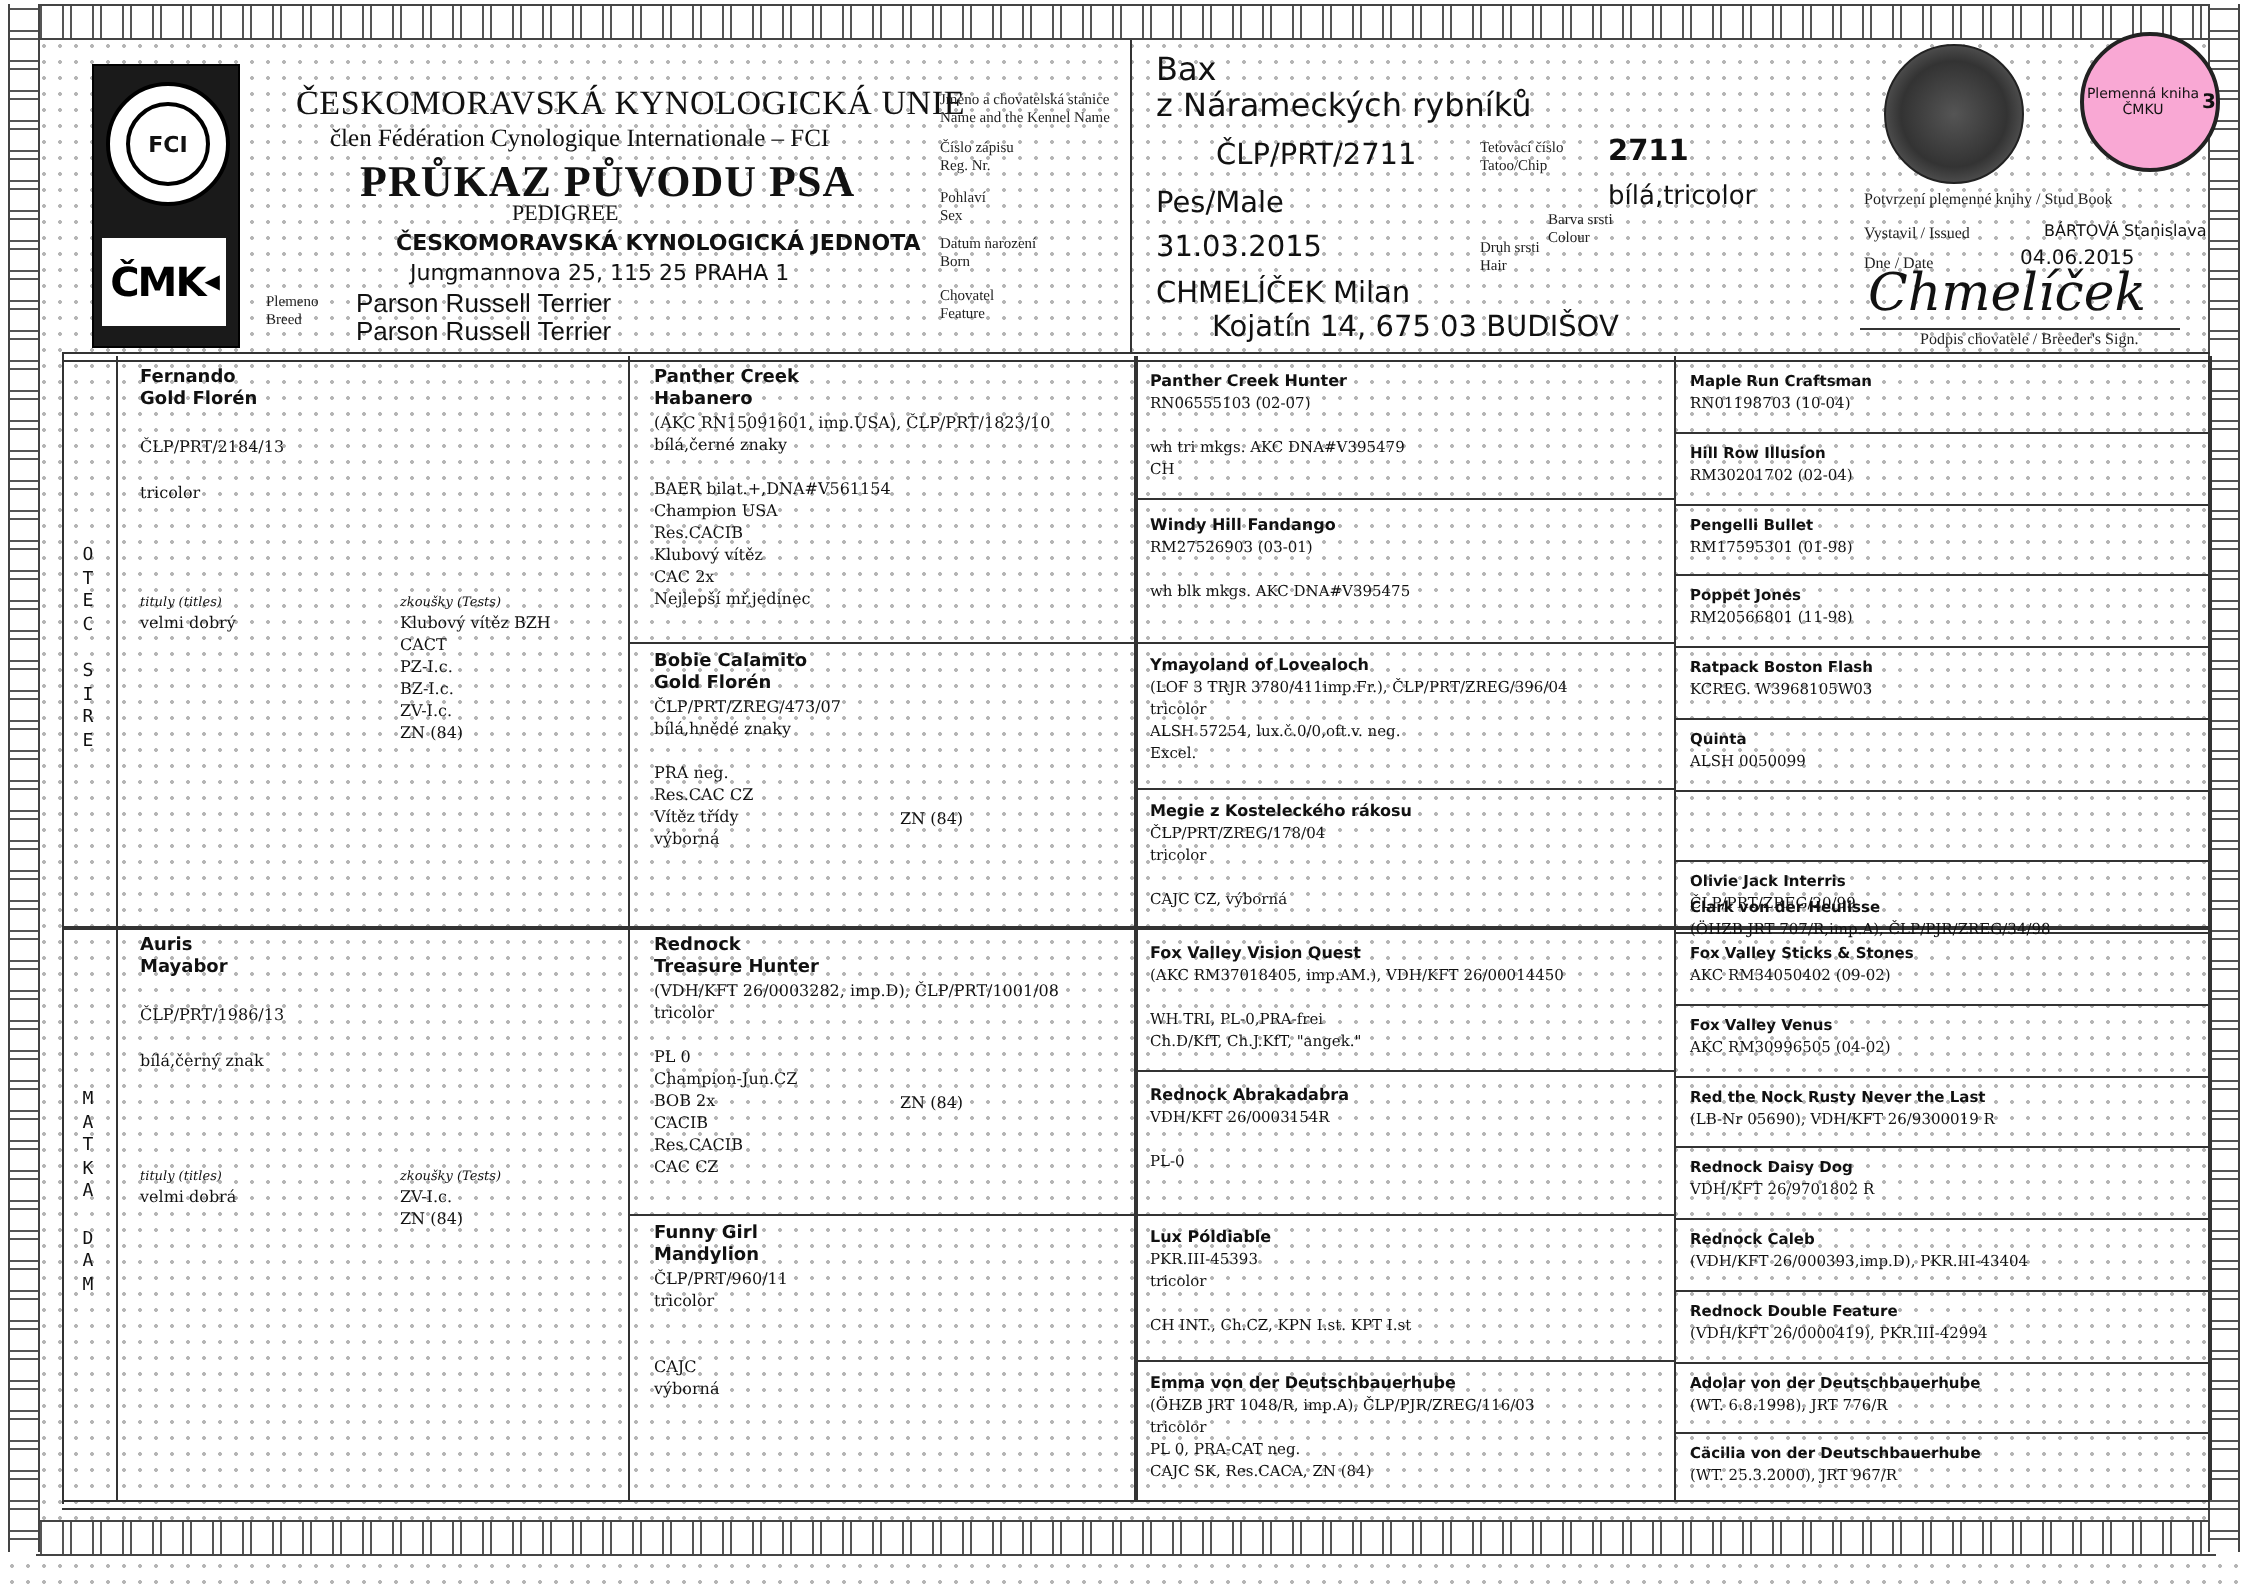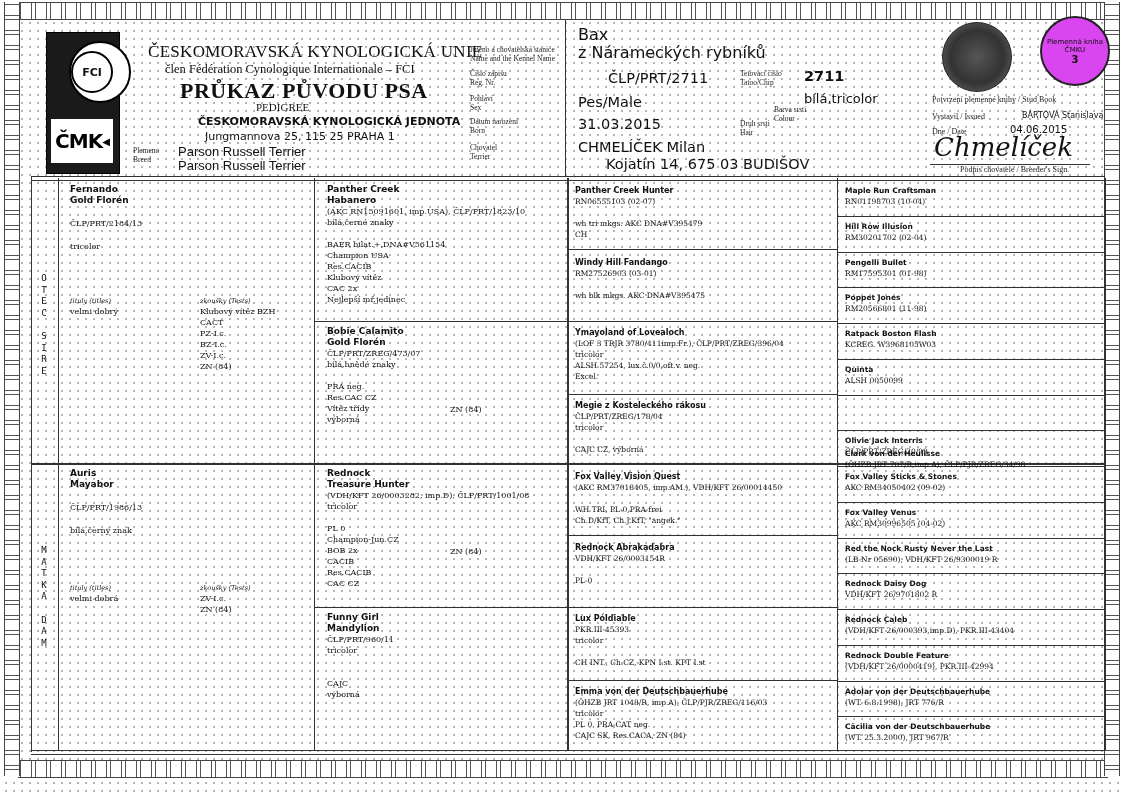--- a/index.html
+++ b/index.html
@@ -13,22 +13,22 @@
     border-top:1px solid #444;border-bottom:1px solid #444;}
   .border-top{top:2px;}
   .border-bottom{top:760px;}
   .border-left,.border-right{position:absolute;top:2px;width:14px;height:774px;
     background:repeating-linear-gradient(180deg,#fff 0 2px,#555 2px 3px,#fff 3px 13px,#555 13px 14px,#fff 14px 15px);
     border-left:1px solid #444;border-right:1px solid #444;}
   .border-left{left:4px;}
   .border-right{left:1104px;}
   .abs{position:absolute;}
   .logo{left:46px;top:32px;width:72px;height:140px;background:#1a1a1a;border:1px solid #000;}
-  .fci-circle{position:absolute;left:22px;top:8px;width:58px;height:58px;border-radius:50%;background:#fff;border:2px solid #000;
-    display:flex;align-items:center;}
+  .fci-circle{position:absolute;left:6px;top:8px;width:58px;height:58px;border-radius:50%;background:#fff;border:2px solid #000;
+    display:flex;align-items:center;justify-content:center;}
   .fci-inner{width:38px;height:38px;border-radius:50%;border:2px solid #000;display:flex;align-items:center;justify-content:center;
     font-family:"DejaVu Sans",sans-serif;font-weight:bold;font-size:11px;background:#fff;}
   .cmku{position:absolute;left:4px;top:86px;width:62px;height:44px;background:#fff;display:flex;align-items:center;justify-content:center;
     font-family:"DejaVu Sans",sans-serif;font-weight:bold;font-size:20px;color:#000;letter-spacing:-1px;}
   .hdr-title{font-family:"Liberation Serif",serif;font-size:17px;letter-spacing:0.3px;}
   .hdr-sub{font-family:"Liberation Serif",serif;font-size:12.5px;}
   .hdr-big{font-family:"Liberation Serif",serif;font-size:22px;font-weight:bold;letter-spacing:0.5px;}
   .sans{font-family:"DejaVu Sans",sans-serif;}
   .tiny{font-family:"Liberation Serif",serif;font-size:7.5px;line-height:8.5px;color:#222;}
   .val{font-family:"DejaVu Sans",sans-serif;font-size:14.5px;}
@@ -85,21 +85,21 @@
 <div class="abs tiny" style="left:470px;top:95px;">
     <div>Pohlaví</div>
     <div>Sex</div>
   </div>
 <div class="abs tiny" style="left:470px;top:118px;">
     <div>Datum narození</div>
     <div>Born</div>
   </div>
 <div class="abs tiny" style="left:470px;top:144px;">
     <div>Chovatel</div>
-    <div>Terrier</div>
+    <div>Feature</div>
   </div>
 
 <div class="vline" style="left:565px;top:20px;height:156px;width:1px;"></div>
 
 <div class="abs valbig" style="left:578px;top:25px;">Bax</div>
 <div class="abs valbig" style="left:578px;top:43px;">z Nárameckých rybníků</div>
 <div class="abs val" style="left:608px;top:70px;">ČLP/PRT/2711</div>
 <div class="abs val" style="left:578px;top:94px;">Pes/Male</div>
 <div class="abs val" style="left:578px;top:116px;">31.03.2015</div>
 <div class="abs val" style="left:578px;top:139px;">CHMELÍČEK Milan</div>
@@ -114,21 +114,21 @@
     <div>Colour</div>
   </div>
 <div class="abs tiny" style="left:740px;top:120px;">
     <div>Druh srsti</div>
     <div>Hair</div>
   </div>
 <div class="abs val" style="left:804px;top:68px;font-weight:bold;">2711</div>
 <div class="abs val" style="left:804px;top:91px;font-size:13px;">bílá,tricolor</div>
 
 <div class="abs seal" style="left:942px;top:22px;width:68px;height:68px;background:radial-gradient(circle,#555 0%,#333 55%,#777 100%);border:1px solid #222;"></div>
-<div class="abs seal" style="left:1040px;top:16px;width:66px;height:66px;border:2px solid #222;background:#d946ef;display:flex;align-items:center;justify-content:center;flex-direction:column;">
+<div class="abs seal" style="left:1040px;top:16px;width:66px;height:66px;border:2px solid #222;background:#f9a8d4;display:flex;align-items:center;justify-content:center;flex-direction:row;">
   <div style="font-family:'DejaVu Sans',sans-serif;font-size:7px;text-align:center;">Plemenná kniha ČMKU</div>
   <div style="font-family:'DejaVu Sans',sans-serif;font-size:10px;font-weight:bold;">3</div>
 </div>
 <div class="abs tiny" style="left:932px;top:96px;font-size:8px;">Potvrzení plemenné knihy / Stud Book</div>
 <div class="abs tiny" style="left:932px;top:113px;font-size:8px;">Vystavil / Issued</div>
 <div class="abs sans" style="left:1022px;top:111px;font-size:8px;">BÁRTOVÁ Stanislava</div>
 <div class="abs tiny" style="left:932px;top:128px;font-size:8px;">Dne / Date</div>
 <div class="abs sans" style="left:1010px;top:124px;font-size:10px;">04.06.2015</div>
 <div class="abs sig" style="left:934px;top:132px;">Chmelíček</div>
 <div class="hline" style="left:930px;top:164px;width:160px;height:1px;"></div>

